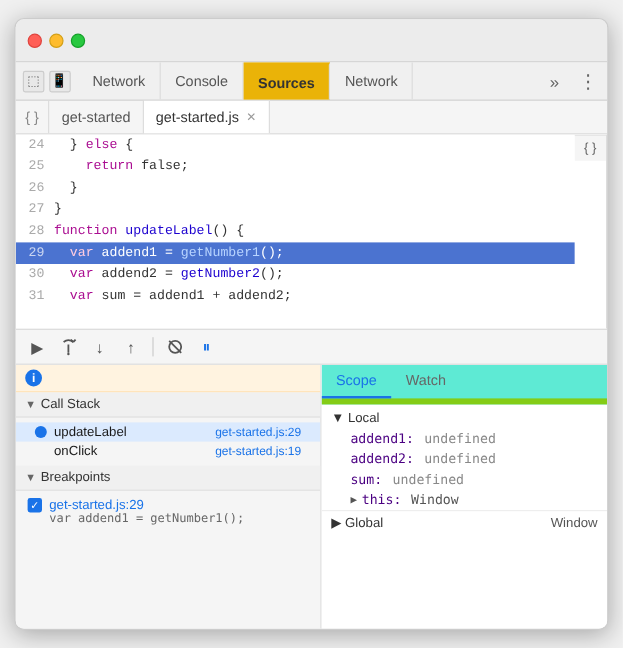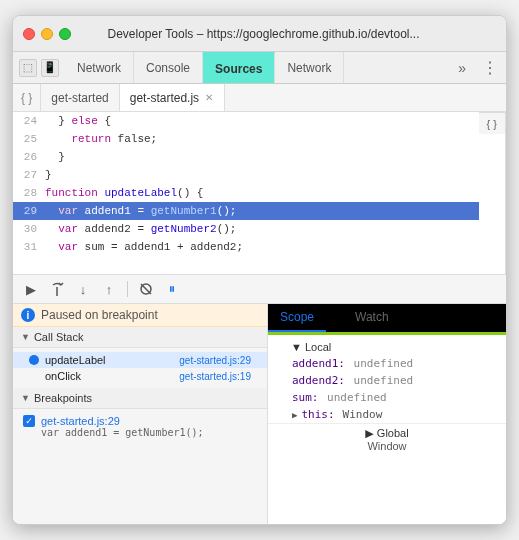--- a/index.html
+++ b/index.html
@@ -92,21 +92,21 @@
       padding: 0 12px;
       display: flex;
       align-items: center;
       font-size: 12px;
       color: #555;
       cursor: pointer;
       border-right: 1px solid #ddd;
       white-space: nowrap;
     }
     .tab-item.active {
-      background: #5eead4;
+      background: #eab308;
       color: #333;
       font-weight: 500;
       border-top: 2px solid transparent;
     }
     .tab-item.sources-tab.active {
       
       font-weight: bold;
     }
     .tabs-more {
       display: flex;
@@ -380,24 +380,23 @@
       align-items: center;
       justify-content: center;
     }
     .bp-checkbox-check { color: white; font-size: 9px; }
     .bp-label { font-size: 11px; color: #1a73e8; }
     .bp-code { font-size: 10px; color: #666; padding-left: 18px; font-family: monospace; }
 
     
     .right-tabs {
       display: flex;
-      border-bottom: 3px solid #84cc16;
-      background: #000000;
-      flex-shrink: 0;
-      gap: 17px;
+      border-bottom: 5px solid #84cc16;
+      background: #5eead4;
+      flex-shrink: 0;
     }
     .right-tab {
       padding: 6px 12px;
       font-size: 12px;
       color: #666;
       cursor: pointer;
     }
     .right-tab.active {
       color: #1a73e8;
       border-bottom: 2px solid #1a73e8;
@@ -413,21 +412,20 @@
     .scope-section {
       font-size: 11px;
     }
     .scope-header {
       display: flex;
       align-items: flex-end;
       gap: 4px;
       padding: 2px 8px;
       color: #333;
       cursor: pointer;
-      margin-left: 15px;
     }
     .scope-var-row {
       display: flex;
       padding: 2px 24px;
       font-size: 11px;
       font-family: monospace;
       color: #333;
       gap: 2px;
     }
     .scope-var-name { color: #4b0082; }
@@ -442,37 +440,35 @@
     }
     .this-chevron { font-size: 9px; color: #555; }
     .global-row {
       display: flex;
       justify-content: space-between;
       align-items: center;
       padding: 3px 8px;
       font-size: 11px;
       cursor: pointer;
       border-top: 1px solid #eee;
-      flex-direction: column;
     }
     .global-label { color: #333; }
     .global-val { color: #555; }
   </style>
 </head>
 <body>
 
 <div class="window">
 
   <div class="title-bar">
     <div class="traffic-lights">
       <div class="tl-btn tl-close"></div>
       <div class="tl-btn tl-min"></div>
       <div class="tl-btn tl-max"></div>
     </div>
-    <div class="title-text">Developer Tools – https://googlechrome.github.io/devtool...</div>
   </div>
 
   <div class="tabs-bar">
     <div class="tab-icon-area">
       <div class="tab-icon-btn">⬚</div>
       <div class="tab-icon-btn">📱</div>
     </div>
     <div class="tabs-list">
       <div class="tab-item">Network</div>
       <div class="tab-item">Console</div>
@@ -561,21 +557,20 @@
   </div>
 
   <div class="bottom-panel">
 
     <div class="left-panel">
 
       <div class="paused-banner">
         <div class="info-icon">
           <span>i</span>
         </div>
-        <span>Paused on breakpoint</span>
       </div>
 
       <div class="accordion-section">
         <div class="accordion-header">
           <span class="chevron">▼</span>
           <span>Call Stack</span>
         </div>
         <div class="accordion-body">
           <div class="stack-item active">
             <div style="display:flex;align-items:center;gap:6px;">

